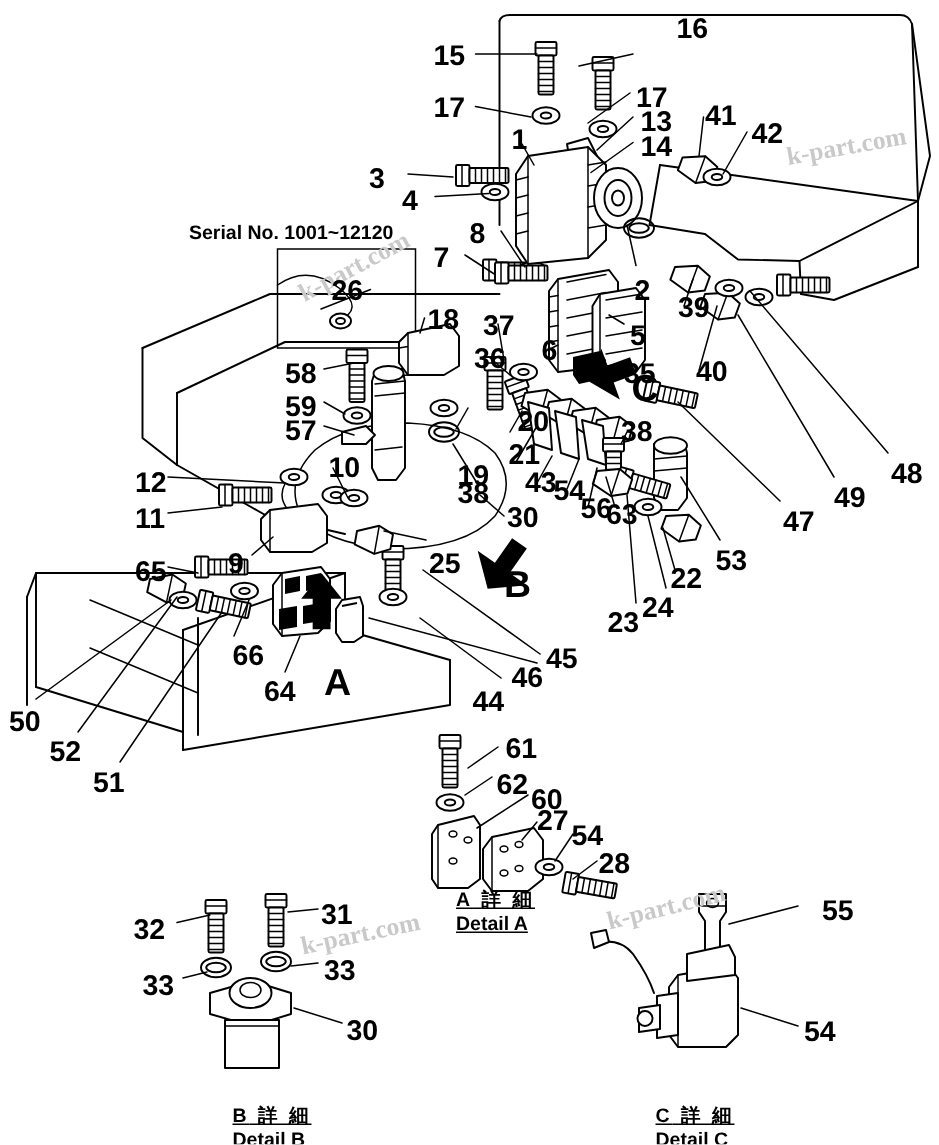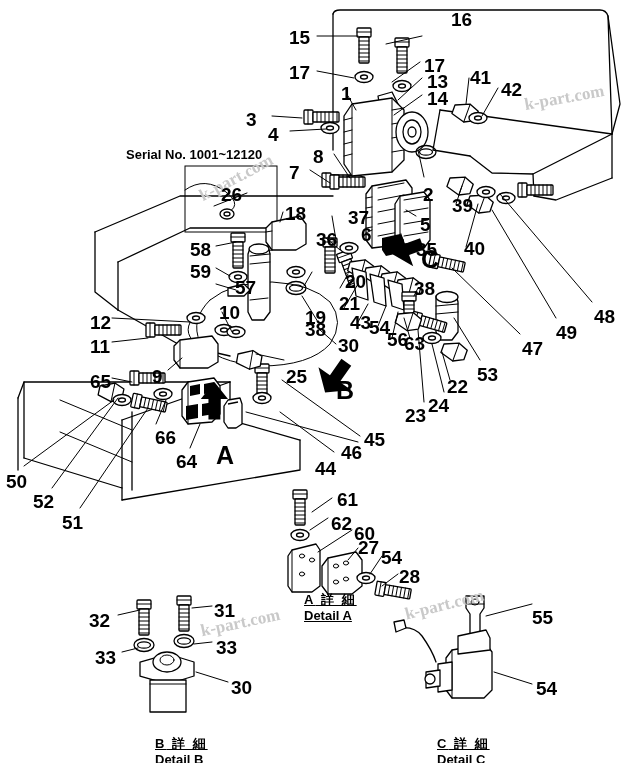--- a/index.html
+++ b/index.html
@@ -502,29 +502,29 @@
       <div class="cal" style="left: 470px; top: 68px;">41</div>
       <div class="cal" style="left: 501px; top: 80px;">42</div>
       <div class="cal" style="left: 246px; top: 110px;">3</div>
       <div class="cal" style="left: 268px; top: 125px;">4</div>
       <div class="cal" style="left: 313px; top: 147px;">8</div>
       <div class="cal" style="left: 289px; top: 163px;">7</div>
       <div class="cal" style="left: 423px; top: 185px;">2</div>
       <div class="cal" style="left: 420px; top: 215px;">5</div>
       <div class="cal" style="left: 221px; top: 185px;">26</div>
       <div class="cal" style="left: 285px; top: 204px;">18</div>
-      <div class="cal" style="left: 348px; top: 208px; text-align: right;">37</div>
+      <div class="cal" style="left: 322px; top: 208px; text-align: right;">37</div>
       <div class="cal" style="left: 316px; top: 230px;">36</div>
       <div class="cal" style="left: 361px; top: 225px;">6</div>
       <div class="cal" style="left: 416px; top: 240px;">35</div>
       <div class="cal" style="left: 452px; top: 196px;">39</div>
       <div class="cal" style="left: 464px; top: 239px;">40</div>
       <div class="cal" style="left: 190px; top: 240px; text-align: center;">58</div>
       <div class="cal" style="left: 190px; top: 262px;">59</div>
-      <div class="cal" style="left: 190px; top: 278px; margin-left: 45px;">57</div>
+      <div class="cal" style="left: 190px; top: 278px;">57</div>
       <div class="cal" style="left: 345px; top: 272px;">20</div>
       <div class="cal" style="left: 339px; top: 294px;">21</div>
       <div class="cal" style="left: 350px; top: 313px;">43</div>
       <div class="cal" style="left: 369px; top: 318px;">54</div>
       <div class="cal" style="left: 387px; top: 330px;">56</div>
       <div class="cal" style="left: 404px; top: 334px;">63</div>
       <div class="cal" style="left: 414px; top: 279px;">38</div>
       <div class="cal" style="left: 305px; top: 308px;">19</div>
       <div class="cal" style="left: 305px; top: 320px;">38</div>
       <div class="cal" style="left: 338px; top: 336px;">30</div>
@@ -553,17 +553,17 @@
       <div class="cal" style="left: 331px; top: 514px;">62</div>
       <div class="cal" style="left: 354px; top: 524px;">60</div>
       <div class="cal" style="left: 358px; top: 538px;">27</div>
       <div class="cal" style="left: 381px; top: 548px;">54</div>
       <div class="cal" style="left: 399px; top: 567px;">28</div>
       <div class="cal" style="left: 89px; top: 611px;">32</div>
       <div class="cal" style="left: 214px; top: 601px;">31</div>
       <div class="cal" style="left: 95px; top: 648px;">33</div>
       <div class="cal" style="left: 216px; top: 638px;">33</div>
       <div class="cal" style="left: 231px; top: 678px;">30</div>
-      <div class="cal" style="left: 532px; top: 598px; margin-top: 10px;">55</div>
+      <div class="cal" style="left: 548px; top: 598px;">55</div>
       <div class="cal" style="left: 536px; top: 679px;">54</div>
     </div>
 
 </div>
 
 </body></html>

